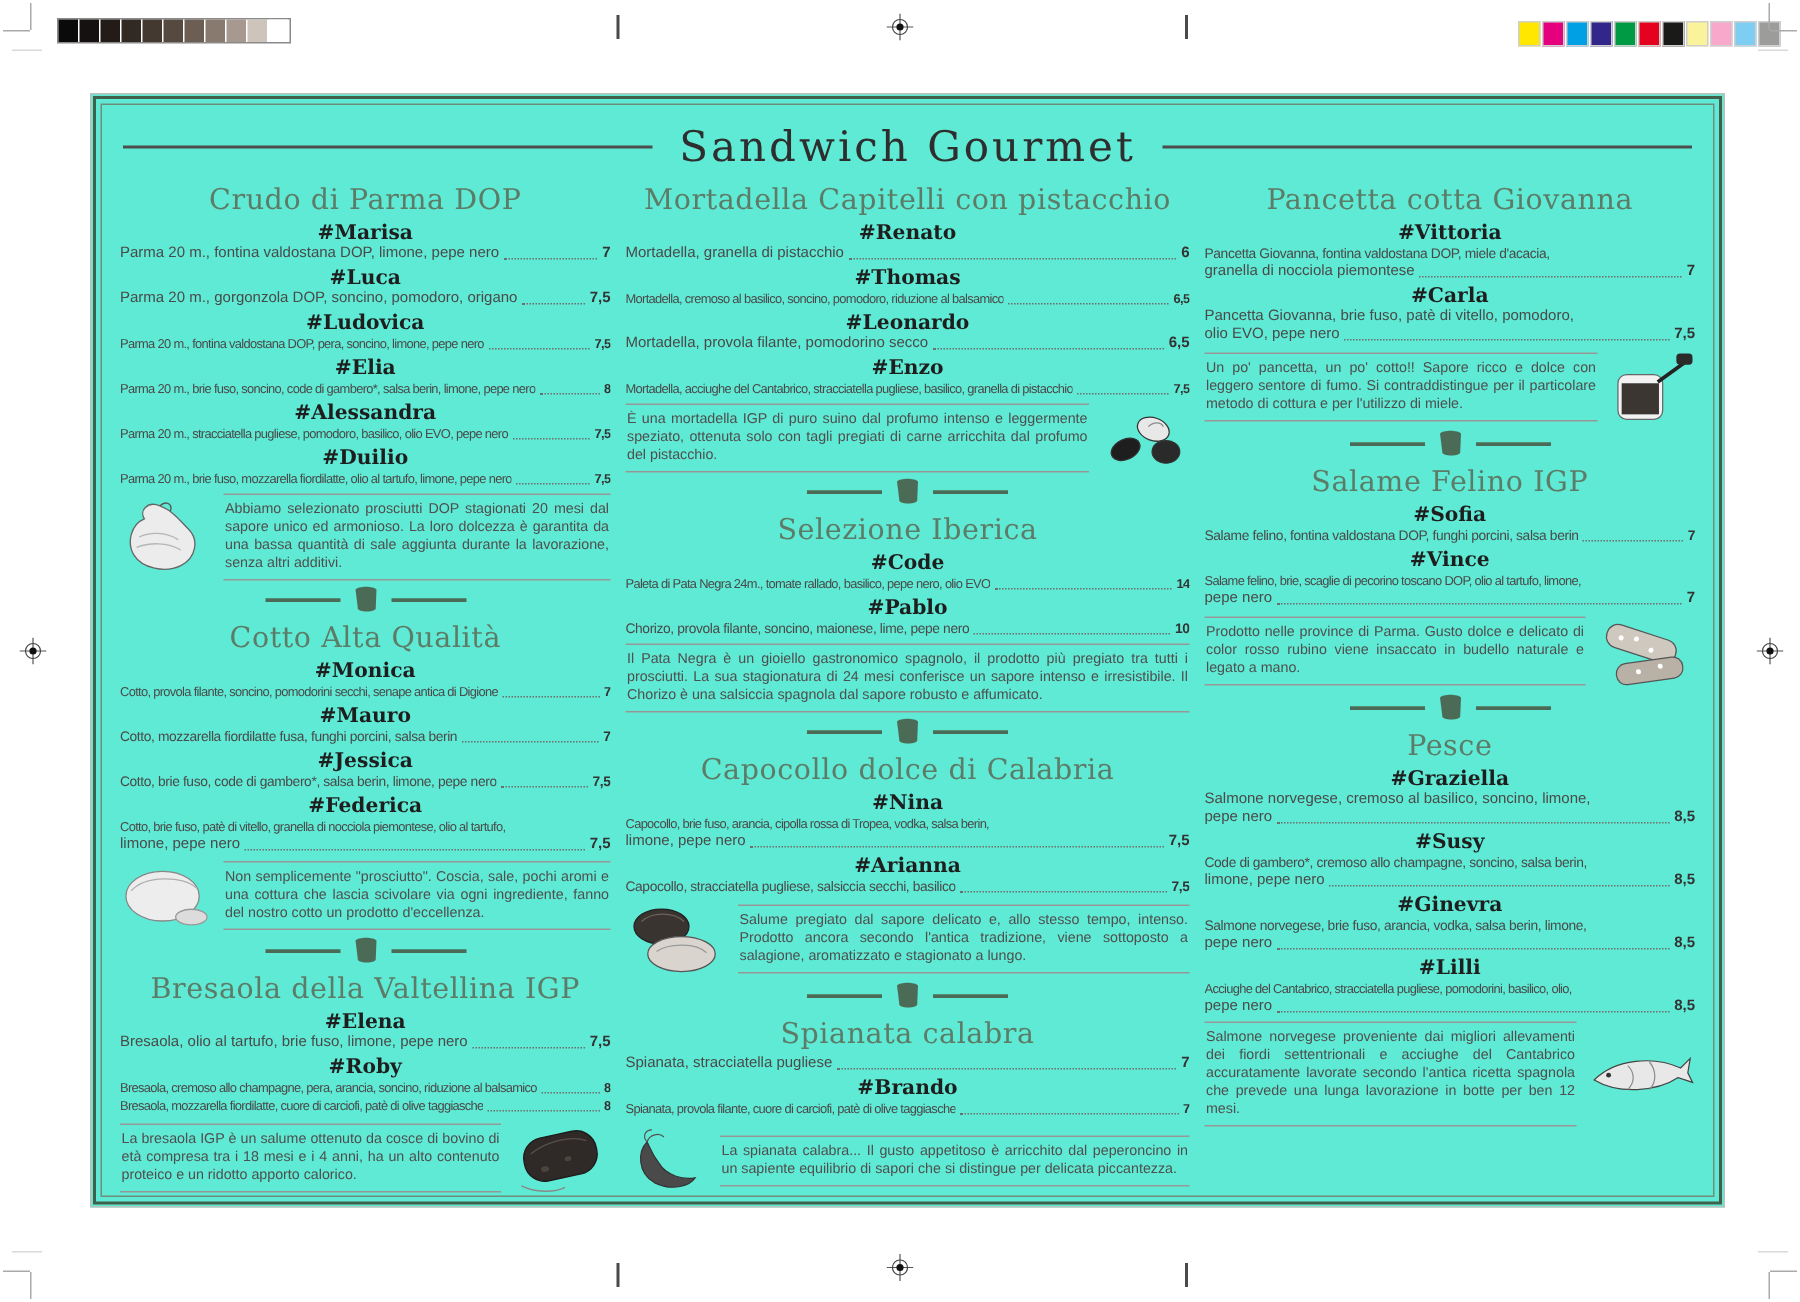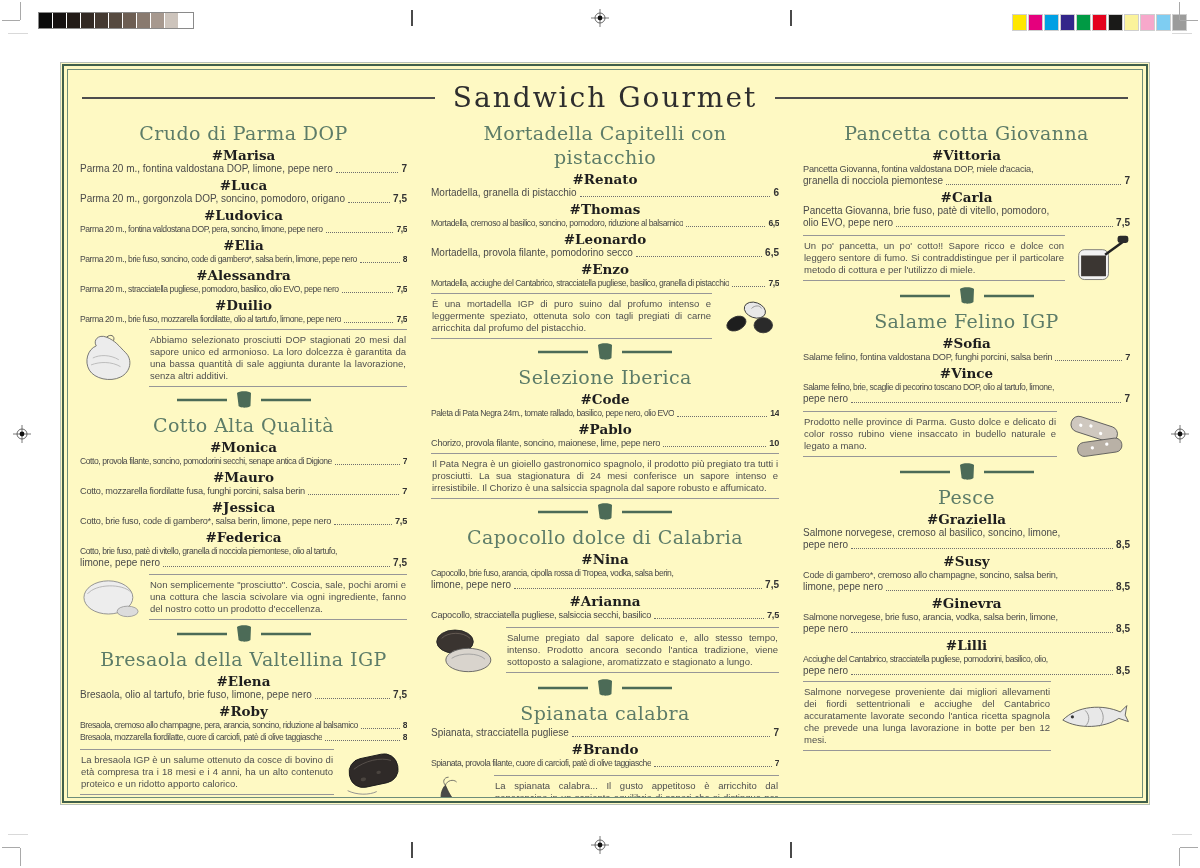--- a/index.html
+++ b/index.html
@@ -10,29 +10,29 @@
   
   .graybar{position:absolute;left:38px;top:12px;display:flex;border:1px solid #8a8a8a}
   .colorbar{position:absolute;left:1012px;top:14px;display:flex}
   .swatch{width:13px;height:15px;margin-right:1px}
   .colorbar .swatch{border:0.5px solid #cfcfcf}
   .regmark{position:absolute;width:18px;height:18px}
   .cutline{position:absolute;background:#4a4a4a}
   .cropline{position:absolute}
   
   .page{position:absolute;left:60px;top:62px;width:1090px;height:743px;
-        box-sizing:border-box;border:1px solid #b9c2ba;padding:1px;background:#fef9c3}
+        box-sizing:border-box;border:1px solid #b9c2ba;padding:1px;background:#5eead4}
   .frame1{height:100%;box-sizing:border-box;border:2px solid #40604b;padding:3px}
   .frame2{height:100%;box-sizing:border-box;border:1px solid #6e8d7a;
           display:flex;flex-direction:column;padding:2px 10px 4px;overflow:hidden}
   .title-row{display:flex;align-items:center;gap:18px;margin:10px 4px 0}
   .title-rule{flex:1;height:2px;background:#4d4d4d}
   .page-title{font-family:"DejaVu Serif",serif;font-size:28px;color:#2e2e2e;
               letter-spacing:2px;white-space:nowrap;line-height:32px}
-  .cols{display:grid;grid-template-columns:327px 1fr 327px;gap:24px;flex:1;padding:4px 2px 0}
+  .cols{display:grid;grid-template-columns:327px 1fr 327px;gap:10px;flex:1;padding:4px 2px 0}
   .col{min-width:0}
   
   .section-heading{font-family:"DejaVu Serif",serif;font-size:19px;color:#5d7c68;
                    text-align:center;margin:3px 0 2px;letter-spacing:0.4px;line-height:24px}
   .divider{display:flex;justify-content:center;margin:3px 0 0;height:20px}
   .item-name{font-family:"DejaVu Serif",serif;font-weight:700;font-size:13.5px;color:#1e1e1e;
              text-align:center;line-height:16px;margin-top:2px}
   .dline{font-size:10px;color:#4a4a4a;line-height:12px;white-space:nowrap;overflow:hidden}
   .dlast{display:flex;align-items:flex-end}
   .dtext{flex:0 1 auto;min-width:0;overflow:hidden}

